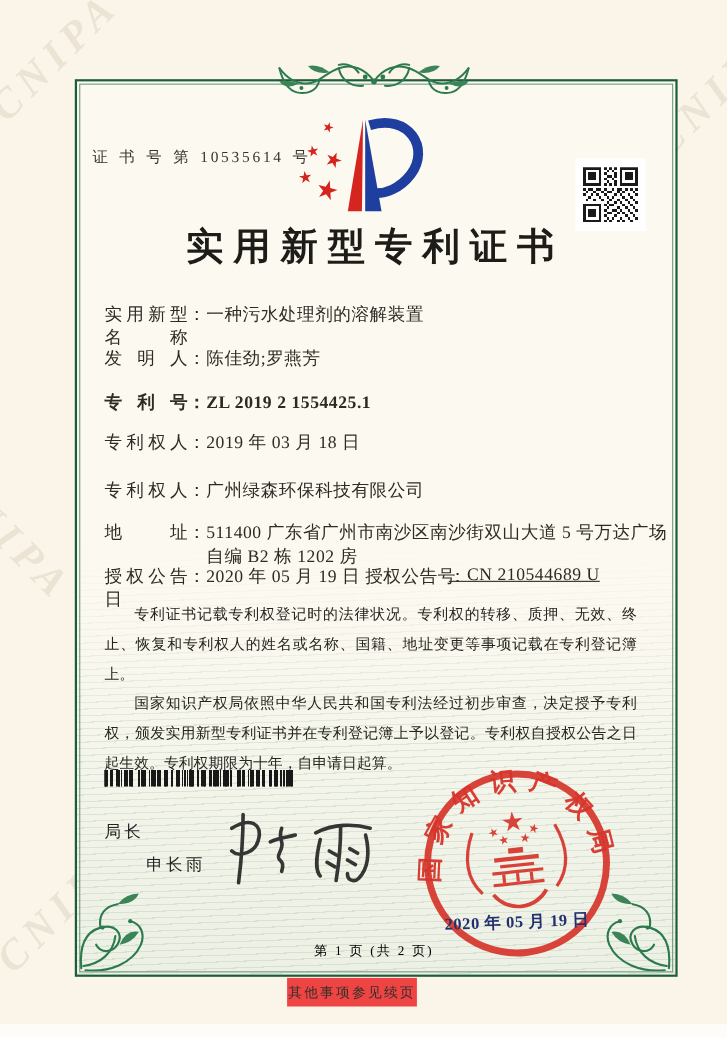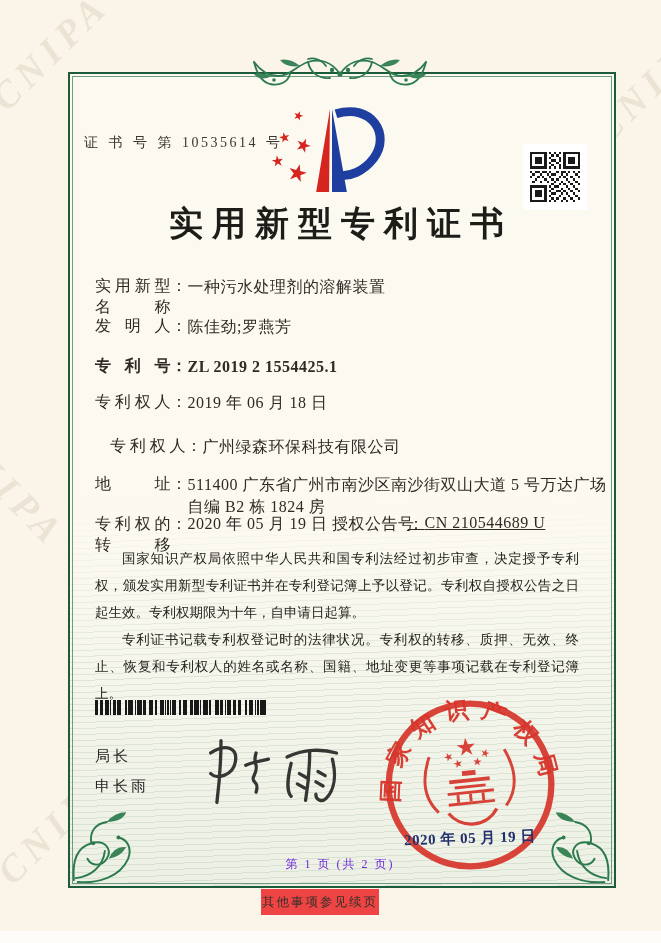--- a/index.html
+++ b/index.html
@@ -53,30 +53,30 @@
   .paras p{margin:0; text-indent:2em;}
   
   .barcode{
     position:absolute; left:95px; top:700px; width:172px; height:15px;
     background:
       repeating-linear-gradient(90deg,#181818 0 2px,transparent 2px 6px),
       repeating-linear-gradient(90deg,#181818 0 1px,transparent 1px 5px),
       repeating-linear-gradient(90deg,#181818 0 3px,transparent 3px 11px);
   }
   .signer{position:absolute; left:95px; font-family:"Liberation Sans","DejaVu Sans",sans-serif; font-size:15px; letter-spacing:3px; color:#242424;}
-  .signer.t1{top:747px;} .signer.t2{top:777px;}
+  .signer.t1{top:747px;} .signer.t2{top:777px;margin-left:38px;}
   .autograph{position:absolute; left:188px; top:733px; width:165px; height:75px;}
   
   .seal{position:absolute; left:378px; top:693px; width:184px; height:184px; mix-blend-mode:multiply; opacity:0.94; z-index:4;}
   .seal-date{
     position:absolute; left:385px; top:829px; width:170px; text-align:center; z-index:5;
     font-size:15px; font-weight:700; letter-spacing:0.5px; color:#23306e; transform:rotate(-2deg);
   }
   
-  .page-num{position:absolute; left:68px; top:856px; width:544px; text-align:center; font-size:12px; letter-spacing:2px; color:#6d28d9;}
+  .page-num{position:absolute; left:68px; top:856px; width:544px; text-align:center; font-size:12px; letter-spacing:2px; color:#000000;}
   .note-box{
     position:absolute; left:261px; top:889px; width:118px; height:26px; background:#ef4444; z-index:3;
     display:flex; align-items:center; justify-content:center;
     font-size:12.5px; letter-spacing:2px; color:#33302a;
   }
   
   .orn-top{position:absolute; left:230px; top:52px; width:220px; height:44px; z-index:3;}
   .flourish{position:absolute; width:92px; height:92px; z-index:3;}
   .flourish.bl{left:70px; top:791px;}
   .flourish.br{left:520px; top:791px; transform:scaleX(-1);}
@@ -184,38 +184,38 @@
     <div class="frow" style="top:276px;">
       <span class="flabel">实用新型名称</span><span class="fcolon">：</span><span class="fvalue">一种污水处理剂的溶解装置</span>
     </div>
     <div class="frow" style="top:316px;">
       <span class="flabel">发明人</span><span class="fcolon">：</span><span class="fvalue">陈佳劲;罗燕芳</span>
     </div>
     <div class="frow" style="top:356px;font-weight:bold;">
       <span class="flabel">专利号</span><span class="fcolon">：</span><span class="fvalue">ZL 2019 2 1554425.1</span>
     </div>
     <div class="frow" style="top:392px;">
-      <span class="flabel">专利权人</span><span class="fcolon">：</span><span class="fvalue">2019 年 06 月 18 日</span>
-    </div>
-    <div class="frow" style="top:436px;margin-left:15px;">
+      <span class="flabel">专利权人</span><span class="fcolon">：</span><span class="fvalue">2019 年 03 月 18 日</span>
+    </div>
+    <div class="frow" style="top:436px;">
       <span class="flabel">专利权人</span><span class="fcolon">：</span><span class="fvalue">广州绿森环保科技有限公司</span>
     </div>
     <div class="frow" style="top:474px;">
-      <span class="flabel">地址</span><span class="fcolon">：</span><span class="fvalue">511400 广东省广州市南沙区南沙街双山大道 5 号万达广场自编 B2 栋 1824 房</span>
+      <span class="flabel">地址</span><span class="fcolon">：</span><span class="fvalue">511400 广东省广州市南沙区南沙街双山大道 5 号万达广场自编 B2 栋 1202 房</span>
     </div>
     <div class="frow" style="top:514px;">
-      <span class="flabel">专利权的转移</span><span class="fcolon">：</span><span>2020 年 05 月 19 日</span>
+      <span class="flabel">授权公告日</span><span class="fcolon">：</span><span>2020 年 05 月 19 日</span>
       <span class="grant2">
         <span class="flabel">授权公告号</span><span class="fcolon">：</span><span>CN 210544689 U</span>
       </span>
     </div>
 
     <div class="paras">
+      <p>专利证书记载专利权登记时的法律状况。专利权的转移、质押、无效、终止、恢复和专利权人的姓名或名称、国籍、地址变更等事项记载在专利登记簿上。</p>
       <p>国家知识产权局依照中华人民共和国专利法经过初步审查，决定授予专利权，颁发实用新型专利证书并在专利登记簿上予以登记。专利权自授权公告之日起生效。专利权期限为十年，自申请日起算。</p>
-      <p>专利证书记载专利权登记时的法律状况。专利权的转移、质押、无效、终止、恢复和专利权人的姓名或名称、国籍、地址变更等事项记载在专利登记簿上。</p>
     </div>
 
     <div class="barcode"></div>
 
     <div class="signer t1">局长</div>
     <div class="signer t2">申长雨</div>
 
     <svg class="autograph" viewBox="0 0 160 70">
       <g stroke="#1c1c1c" stroke-width="3.2" fill="none" stroke-linecap="round" opacity="0.88">
         <path d="M22,18 C38,8 48,14 46,26 C44,40 28,44 22,38"></path>

